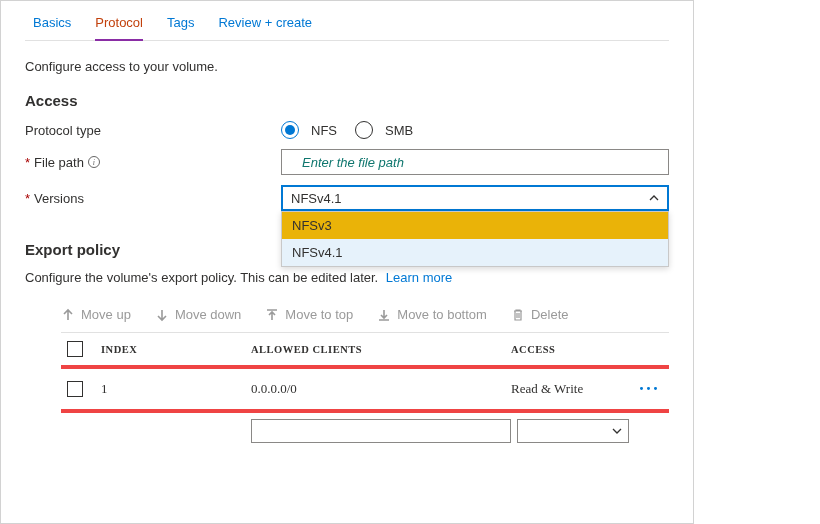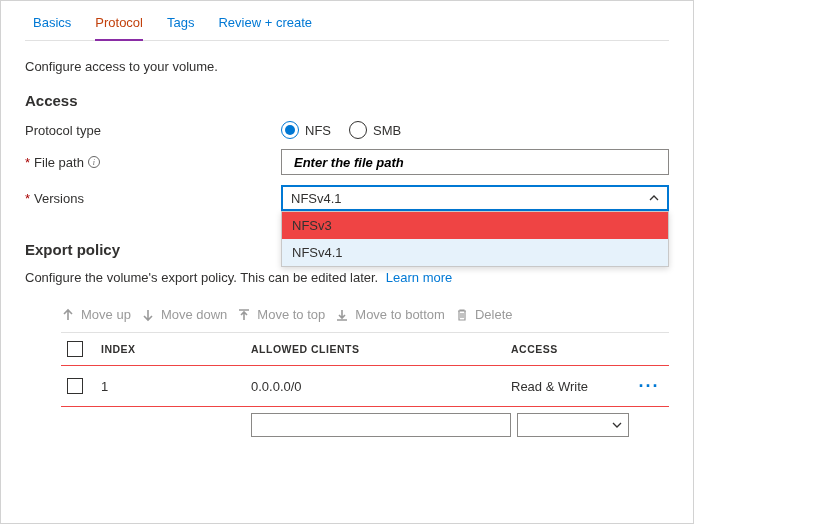--- a/index.html
+++ b/index.html
@@ -72,99 +72,99 @@
     display: inline-flex;
     align-items: center;
     justify-content: center;
     font-size: 8px;
     color: #666;
     font-style: italic;
     font-family: serif;
   }
   .radios { display: flex; gap: 18px; align-items: center; }
   .radio {
-    display: flex; align-items: center; gap: 6px;
+    display: flex; align-items: center; gap: 12px;
     cursor: pointer;
   }
   .radio-circle {
     width: 18px; height: 18px;
     border-radius: 50%;
     border: 1px solid #323130;
     display: flex; align-items: center; justify-content: center;
   }
   .radio.selected .radio-circle { border-color: #0078d4; }
   .radio-dot {
     width: 10px; height: 10px; border-radius:50%;
     background: #0078d4;
   }
   .textinput {
     width: 100%;
     height: 26px;
     border: 1px solid #8a8886;
-    padding: 0 12px;
+    padding: 0 20px;
     font-size: 13px;
     font-style: italic;
-    color: #000000;
-    display: flex;
-    align-items: center;
-    font-weight: bold;
+    color: #0f766e;
+    display: flex;
+    align-items: center;
   }
   .dropdown {
     width: 100%;
     height: 26px;
     border: 2px solid #0078d4;
     padding: 0 8px;
     display: flex;
     align-items: center;
     justify-content: space-between;
     position: relative;
   }
   .chevron {
     width: 10px; height: 10px;
     display: inline-block;
   }
   .chevron svg { display:block; }
   .dropdown-list {
     position: absolute;
     left: -2px; right: -2px;
     top: 24px;
-    background: #ef4444;
+    background: #eab308;
     border: 1px solid #c8c8c8;
     z-index: 10;
     box-shadow: 0 2px 6px rgba(0,0,0,0.15);
   }
   .dropdown-opt {
     padding: 6px 10px;
     cursor: pointer;
   }
   .dropdown-opt.highlight {
     background: #e6f2fb;
   }
   .export-desc { margin-bottom: 16px; }
   .export-desc a { color: #0078d4; text-decoration: none; margin-left: 4px;}
   .toolbar {
     display: flex;
-    gap: 10px;
+    gap: 24px;
     padding: 6px 0 10px 36px;
     color: #9a9a9a;
   }
   .tb-btn {
     display: flex; align-items: center; gap: 6px;
     cursor: default;
   }
   .tb-icon { width: 14px; height: 14px; display:inline-block; }
   .table {
     width: calc(100% - 36px);
     margin-left: 36px;
   }
   .thead, .trow {
     display: grid;
     grid-template-columns: 40px 150px 260px 1fr 40px;
     align-items: center;
-    border-bottom: 1px solid #ef4444;
+    border-bottom: 4px solid #ef4444;
+    font-family: Liberation Serif, serif;
   }
   .thead {
     font-size: 10.5px;
     font-weight: 600;
     letter-spacing: 0.5px;
     color: #323130;
     padding: 8px 0;
     border-top: 1px solid #e1e1e1;
   }
   .trow {

